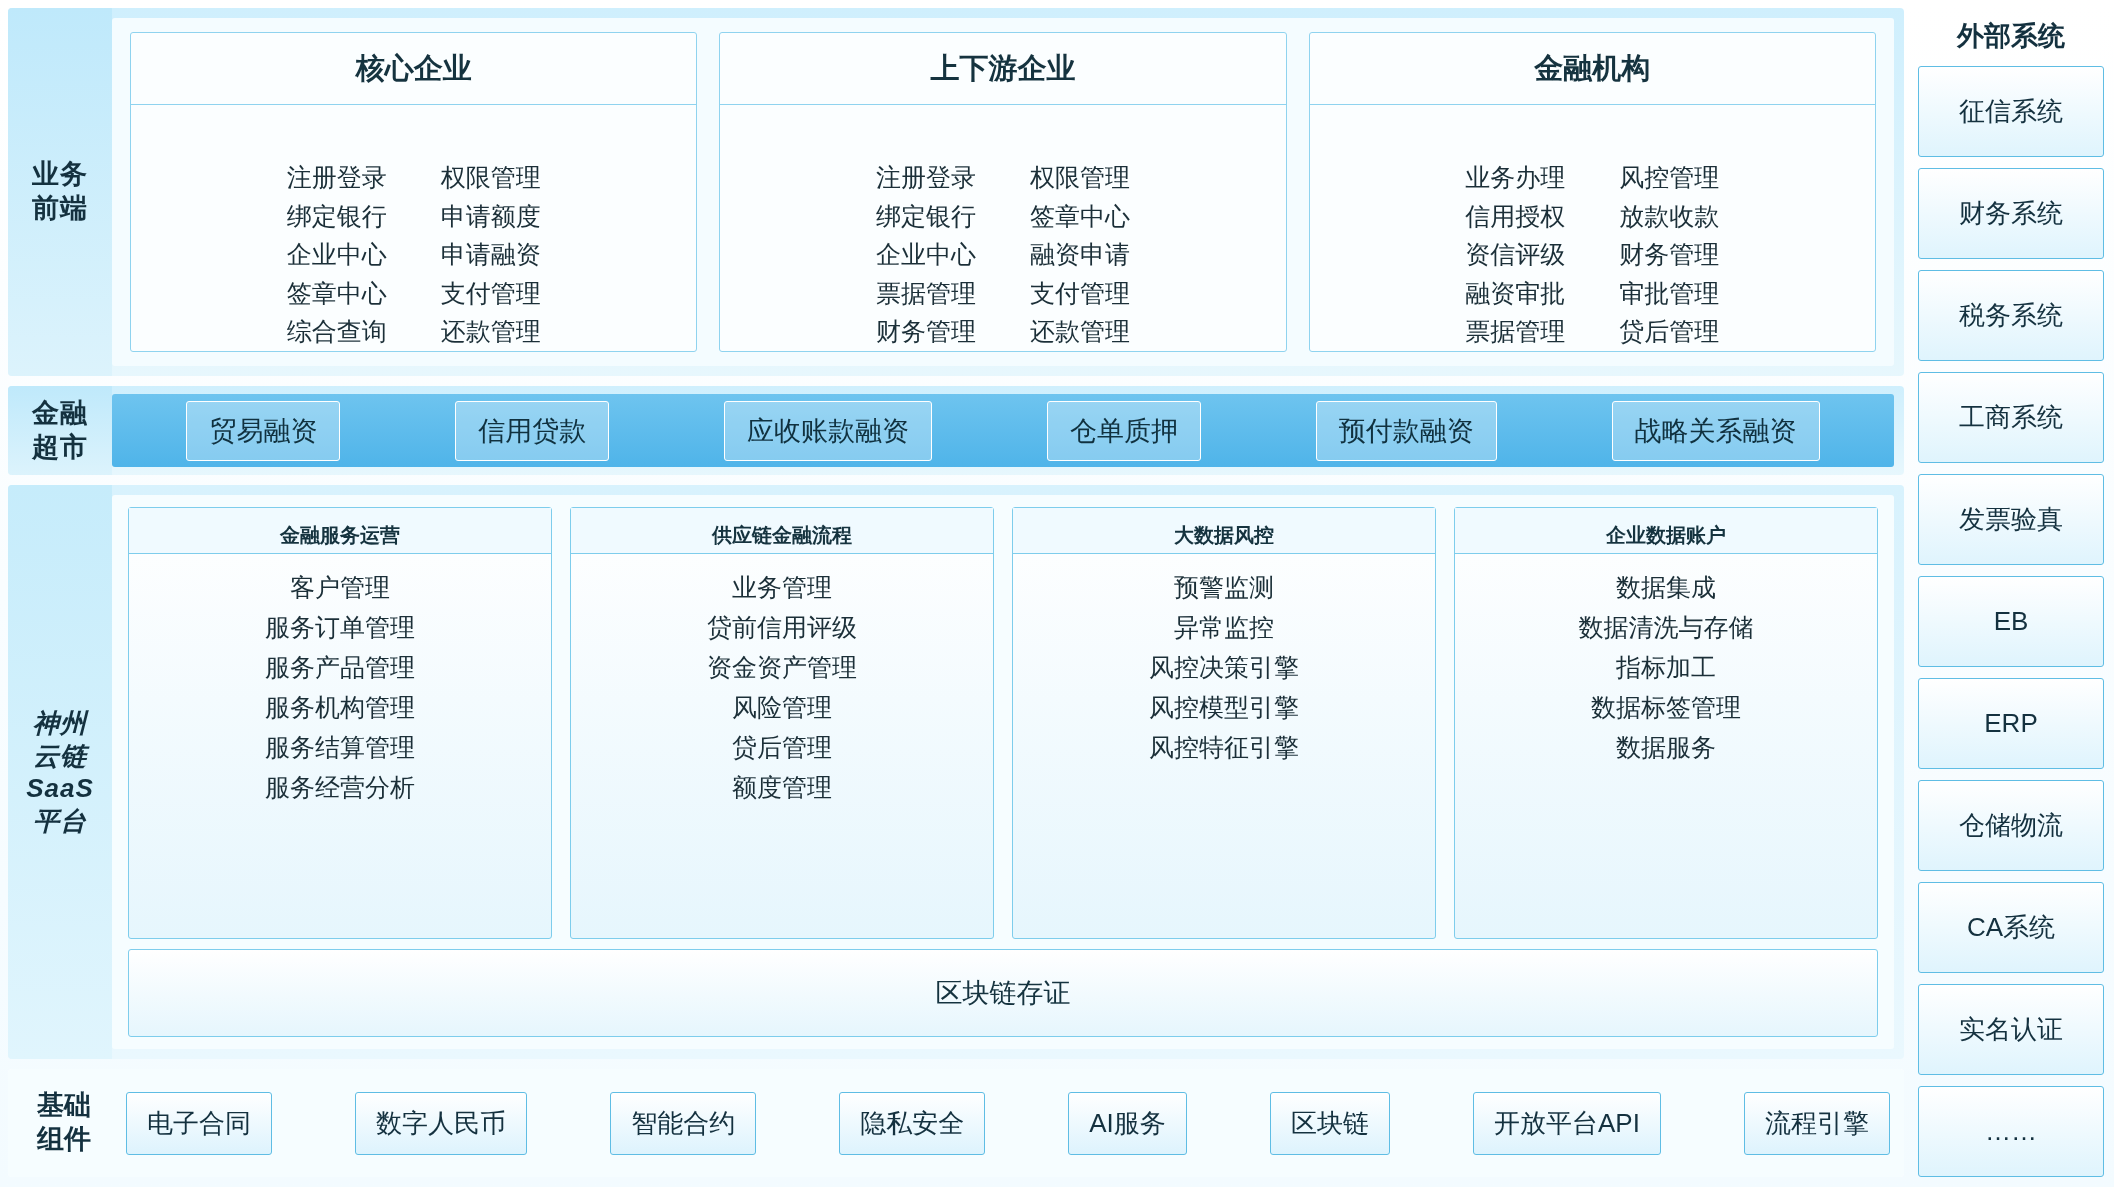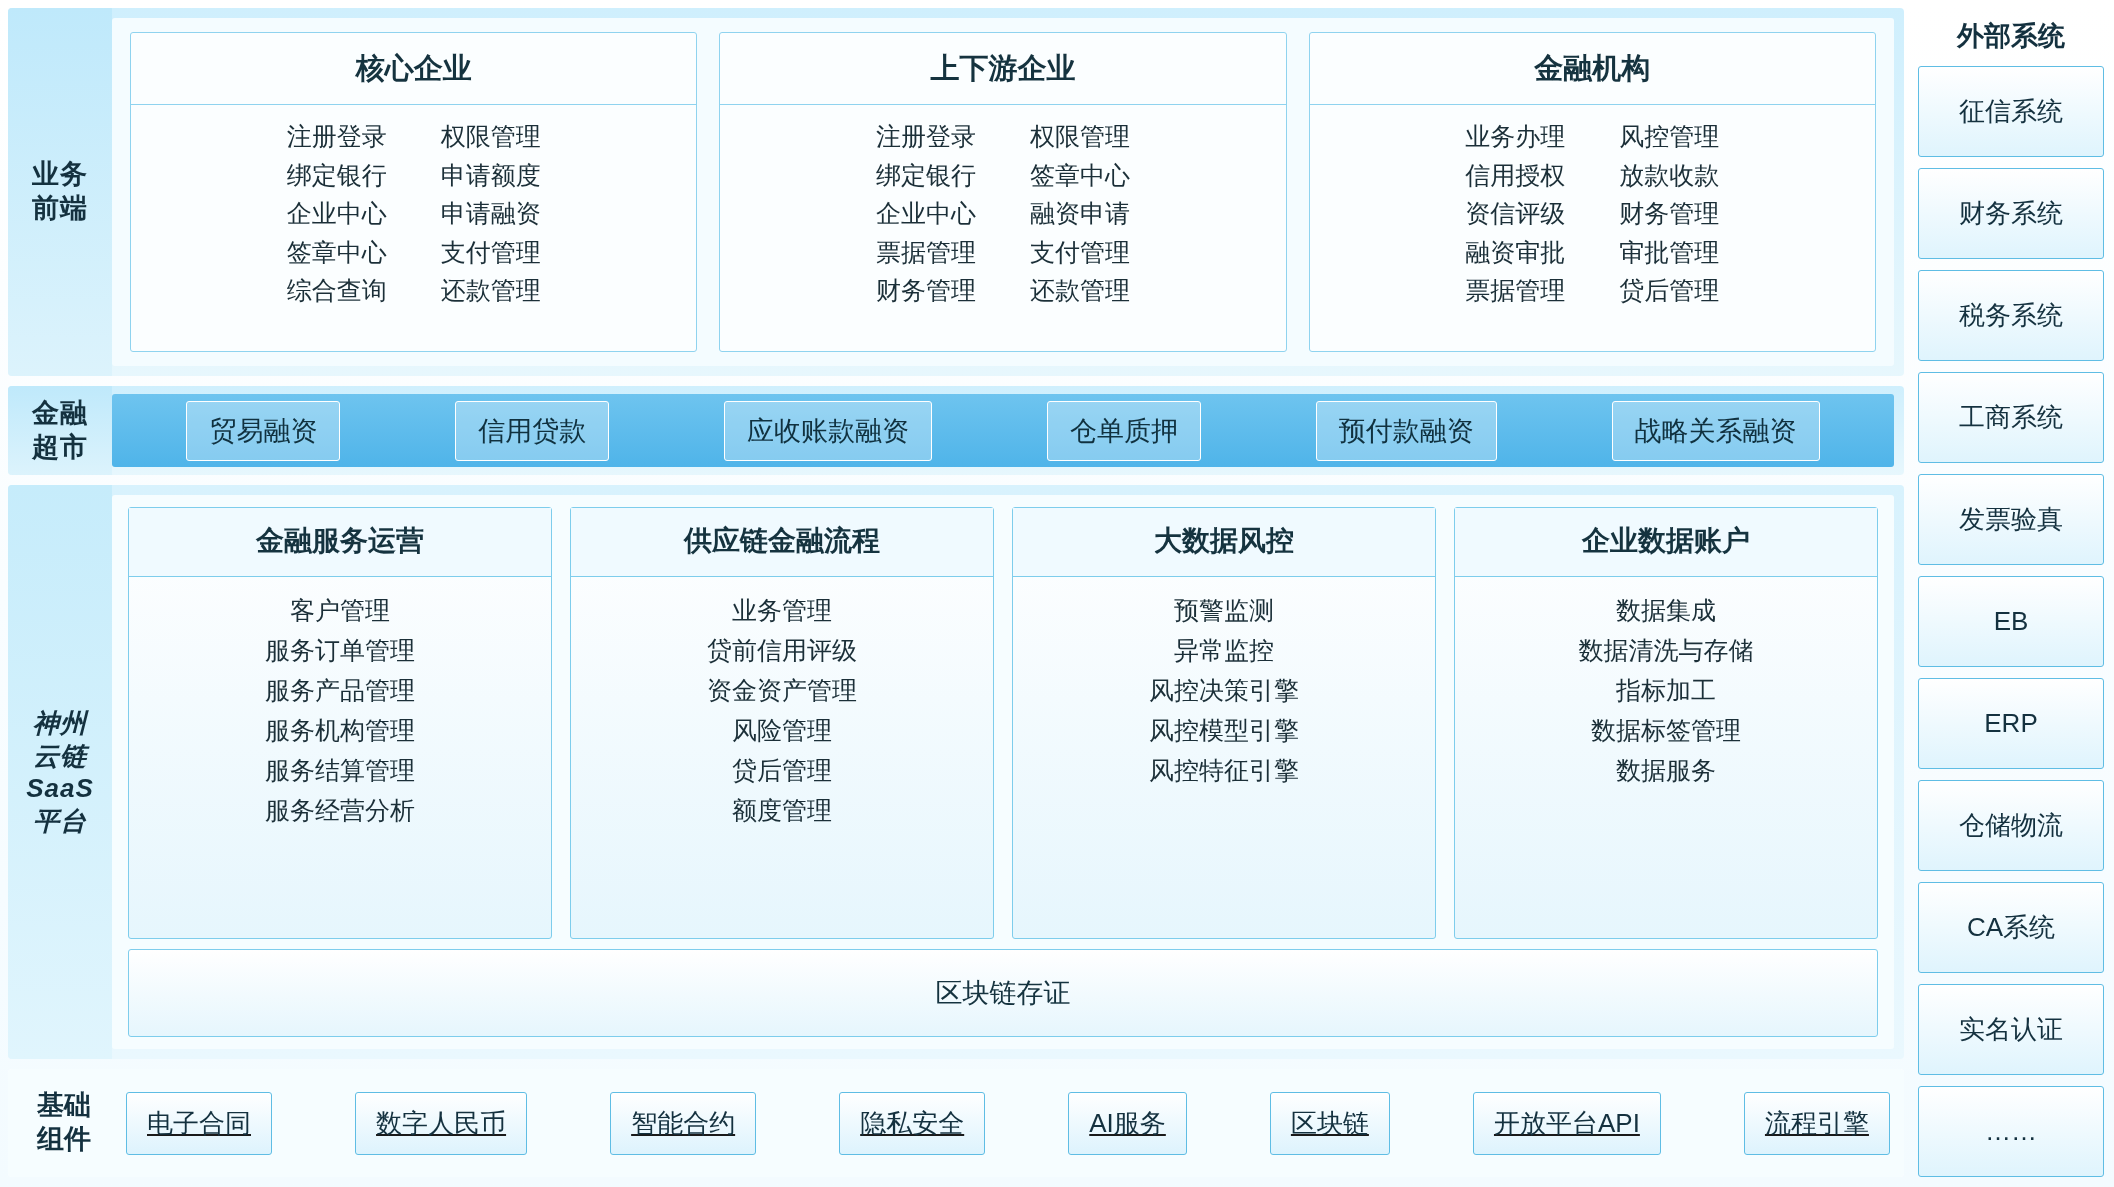--- a/index.html
+++ b/index.html
@@ -103,20 +103,21 @@
     flex: 1 1 auto;
     display: flex;
     justify-content: center;
     gap: 54px;
     padding: 14px 0 10px;
   }
   .front-card-col {
     display: flex;
     flex-direction: column;
     gap: 4px;
+    margin-top: 41px;
   }
   .front-item {
     font-size: 25px;
     line-height: 1.38;
     color: #1b2f38;
     white-space: nowrap;
   }
 
   
   .band-market {
@@ -181,23 +182,23 @@
     flex: 1 1 0;
     border: 1px solid #7ecdec;
     border-radius: 3px;
     background: linear-gradient(180deg,#ffffff 0%, #e6f6fd 100%);
     display: flex;
     flex-direction: column;
     min-width: 0;
   }
   .saas-card-title {
     text-align: center;
-    font-size: 28px;
+    font-size: 20px;
     font-weight: bold;
-    padding: 14px 0 16px;
+    padding: 14px 0 4px;
     border-bottom: 1px solid #7ecdec;
     color: #15333f;
     background: #f0faff;
   }
   .saas-card-list {
     flex: 1 1 auto;
     display: flex;
     flex-direction: column;
     align-items: center;
     justify-content: flex-start;
@@ -244,21 +245,20 @@
     font-weight: bold;
     line-height: 1.25;
     color: #14313f;
   }
   .base-chips {
     flex: 1 1 auto;
     display: flex;
     align-items: center;
     justify-content: space-between;
     gap: 12px;
-    text-decoration: underline;
   }
   .base-chip {
     flex: 0 0 auto;
     border: 1px solid #5fbde4;
     border-radius: 3px;
     background: linear-gradient(180deg,#ffffff 0%, #ddf3fd 100%);
     font-size: 26px;
     color: #14313f;
     padding: 13px 20px;
     white-space: nowrap;

